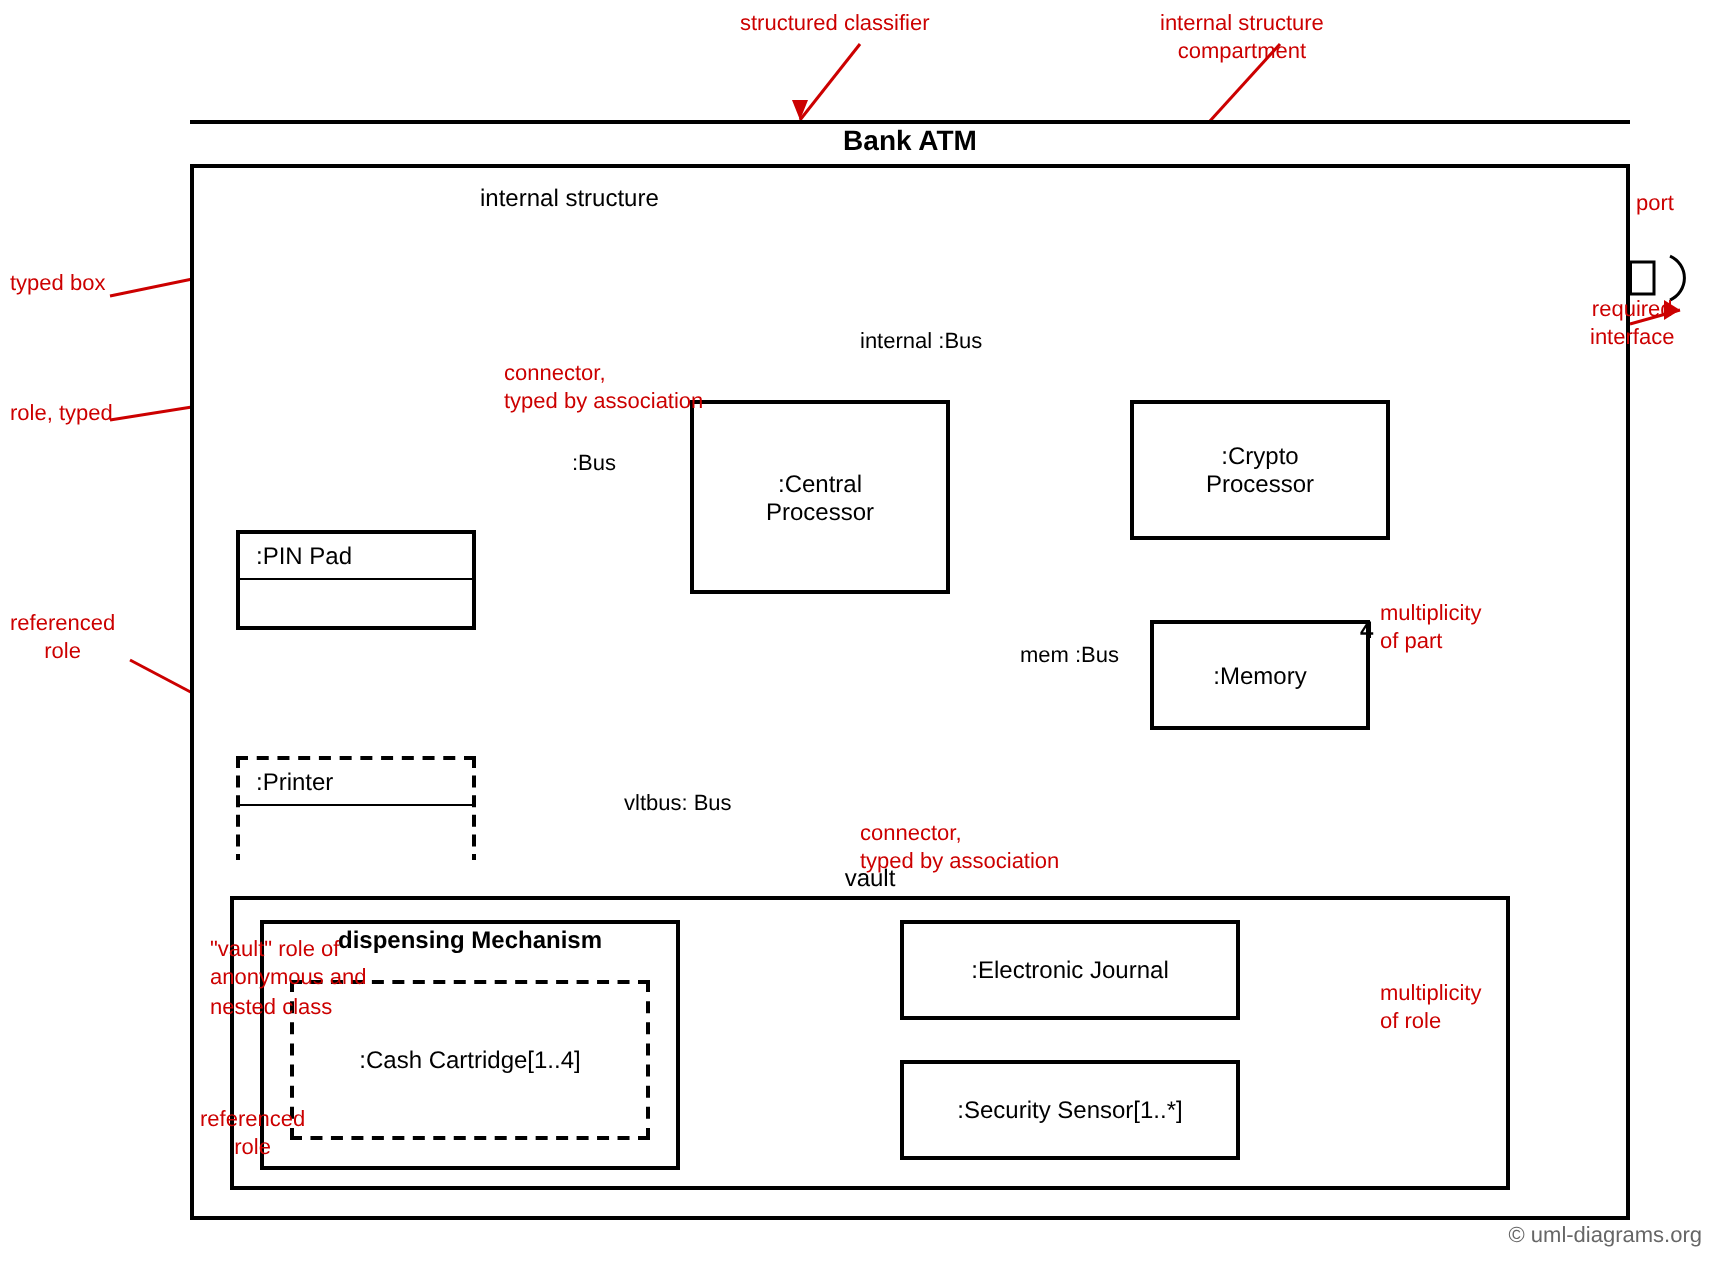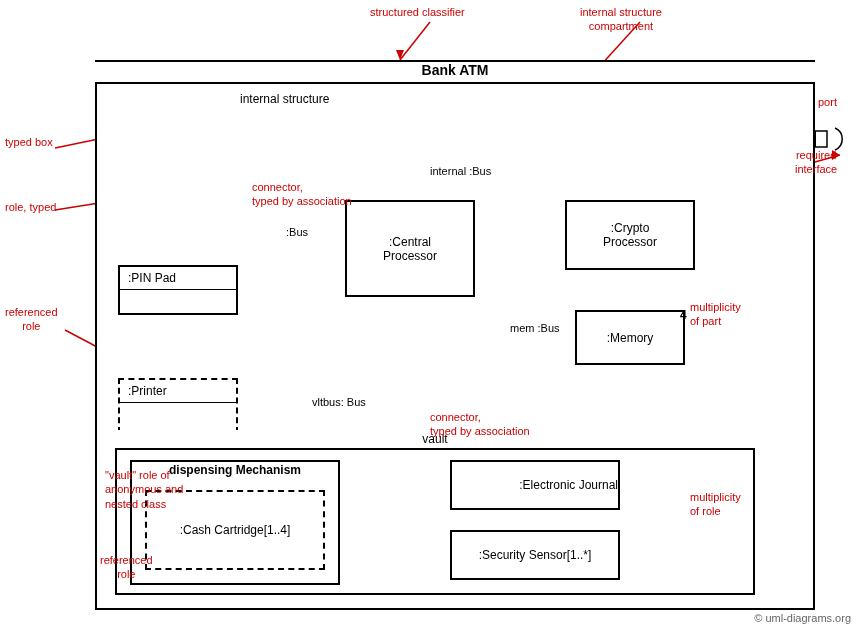--- a/index.html
+++ b/index.html
@@ -224,21 +224,21 @@
     
     .electronic-journal {
       position: absolute;
       top: 460px;
       left: 450px;
       width: 170px;
       height: 50px;
       border: 2px solid #000;
       display: flex;
       align-items: center;
-      justify-content: flex-end;
+      justify-content: center;
       font-size: 12px;
     }
 
     
     .security-sensor {
       position: absolute;
       top: 530px;
       left: 450px;
       width: 170px;
       height: 50px;

